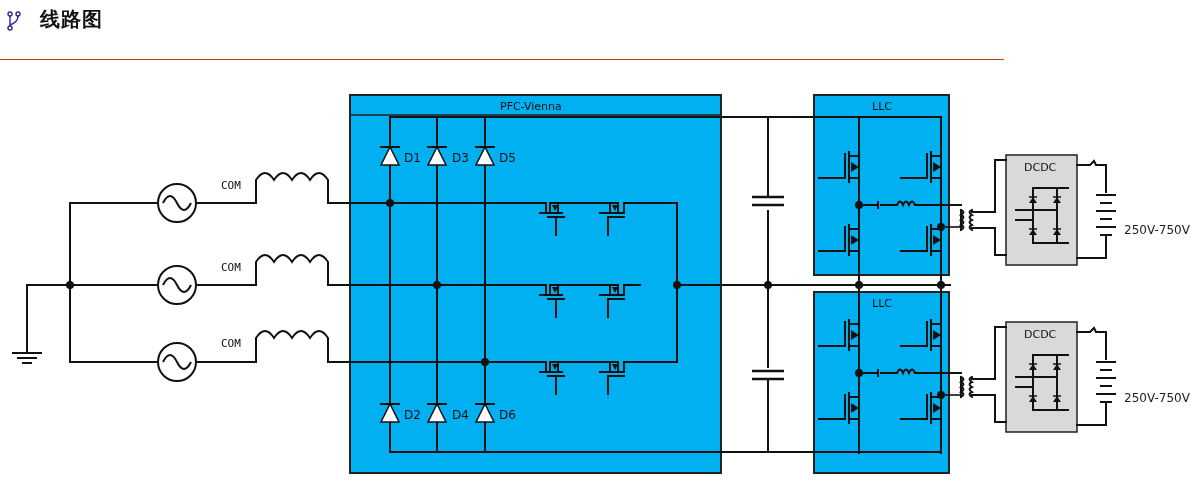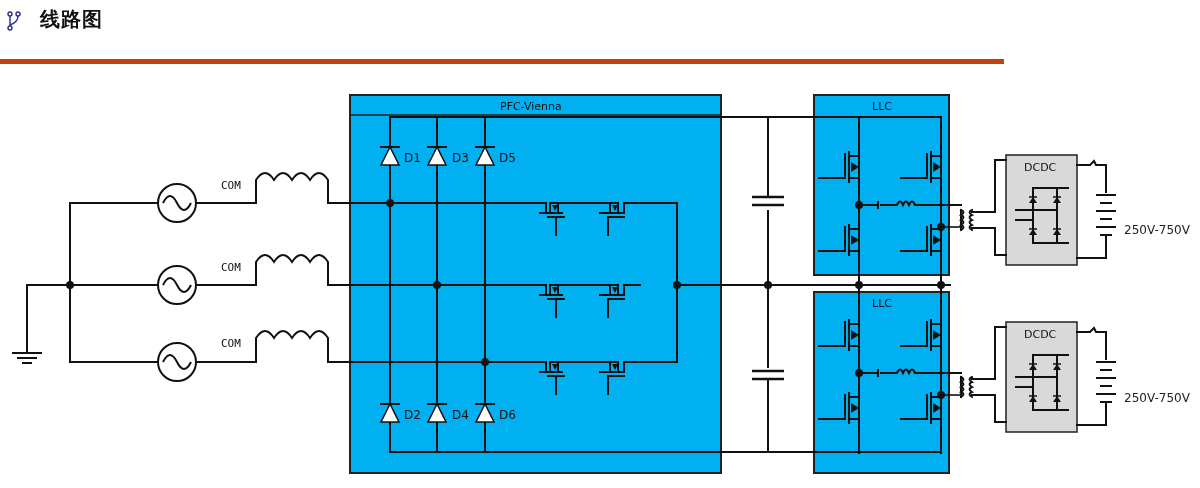--- a/index.html
+++ b/index.html
@@ -1,17 +1,17 @@
 <!DOCTYPE html>
 <html><head>
 <meta charset="utf-8">
 <style>
   html, body { margin: 0; padding: 0; background: #ffffff; }
   body { width: 1200px; height: 488px; overflow: hidden; position: relative; font-family: "DejaVu Sans", sans-serif; }
-  .header { position: absolute; left: 0; top: 0; width: 1004px; height: 59px; border-bottom: 5px solid #c2410c; }
+  .header { position: absolute; left: 0; top: 0; width: 1004px; height: 59px; border-bottom: 1px solid #c2410c; }
   .header-icon { position: absolute; left: 6px; top: 10px; width: 16px; height: 22px; }
   .header-title { position: absolute; left: 40px; top: 6px; font-size: 20px; font-weight: bold; color: #111; letter-spacing: 1px; }
   svg#schematic { position: absolute; left: 0; top: 0; }
   .w { stroke: #111; stroke-width: 2; fill: none; stroke-linecap: square; }
   .lbl { font-family: "DejaVu Sans", sans-serif; font-size: 11px; fill: #111; }
   .com { font-family: "DejaVu Sans Mono", monospace; font-size: 11px; fill: #111; }
   .dlbl { font-family: "DejaVu Sans", sans-serif; font-size: 12px; fill: #111; }
   .vlbl { font-family: "DejaVu Sans", sans-serif; font-size: 12px; fill: #222; }
 </style>
 </head>

